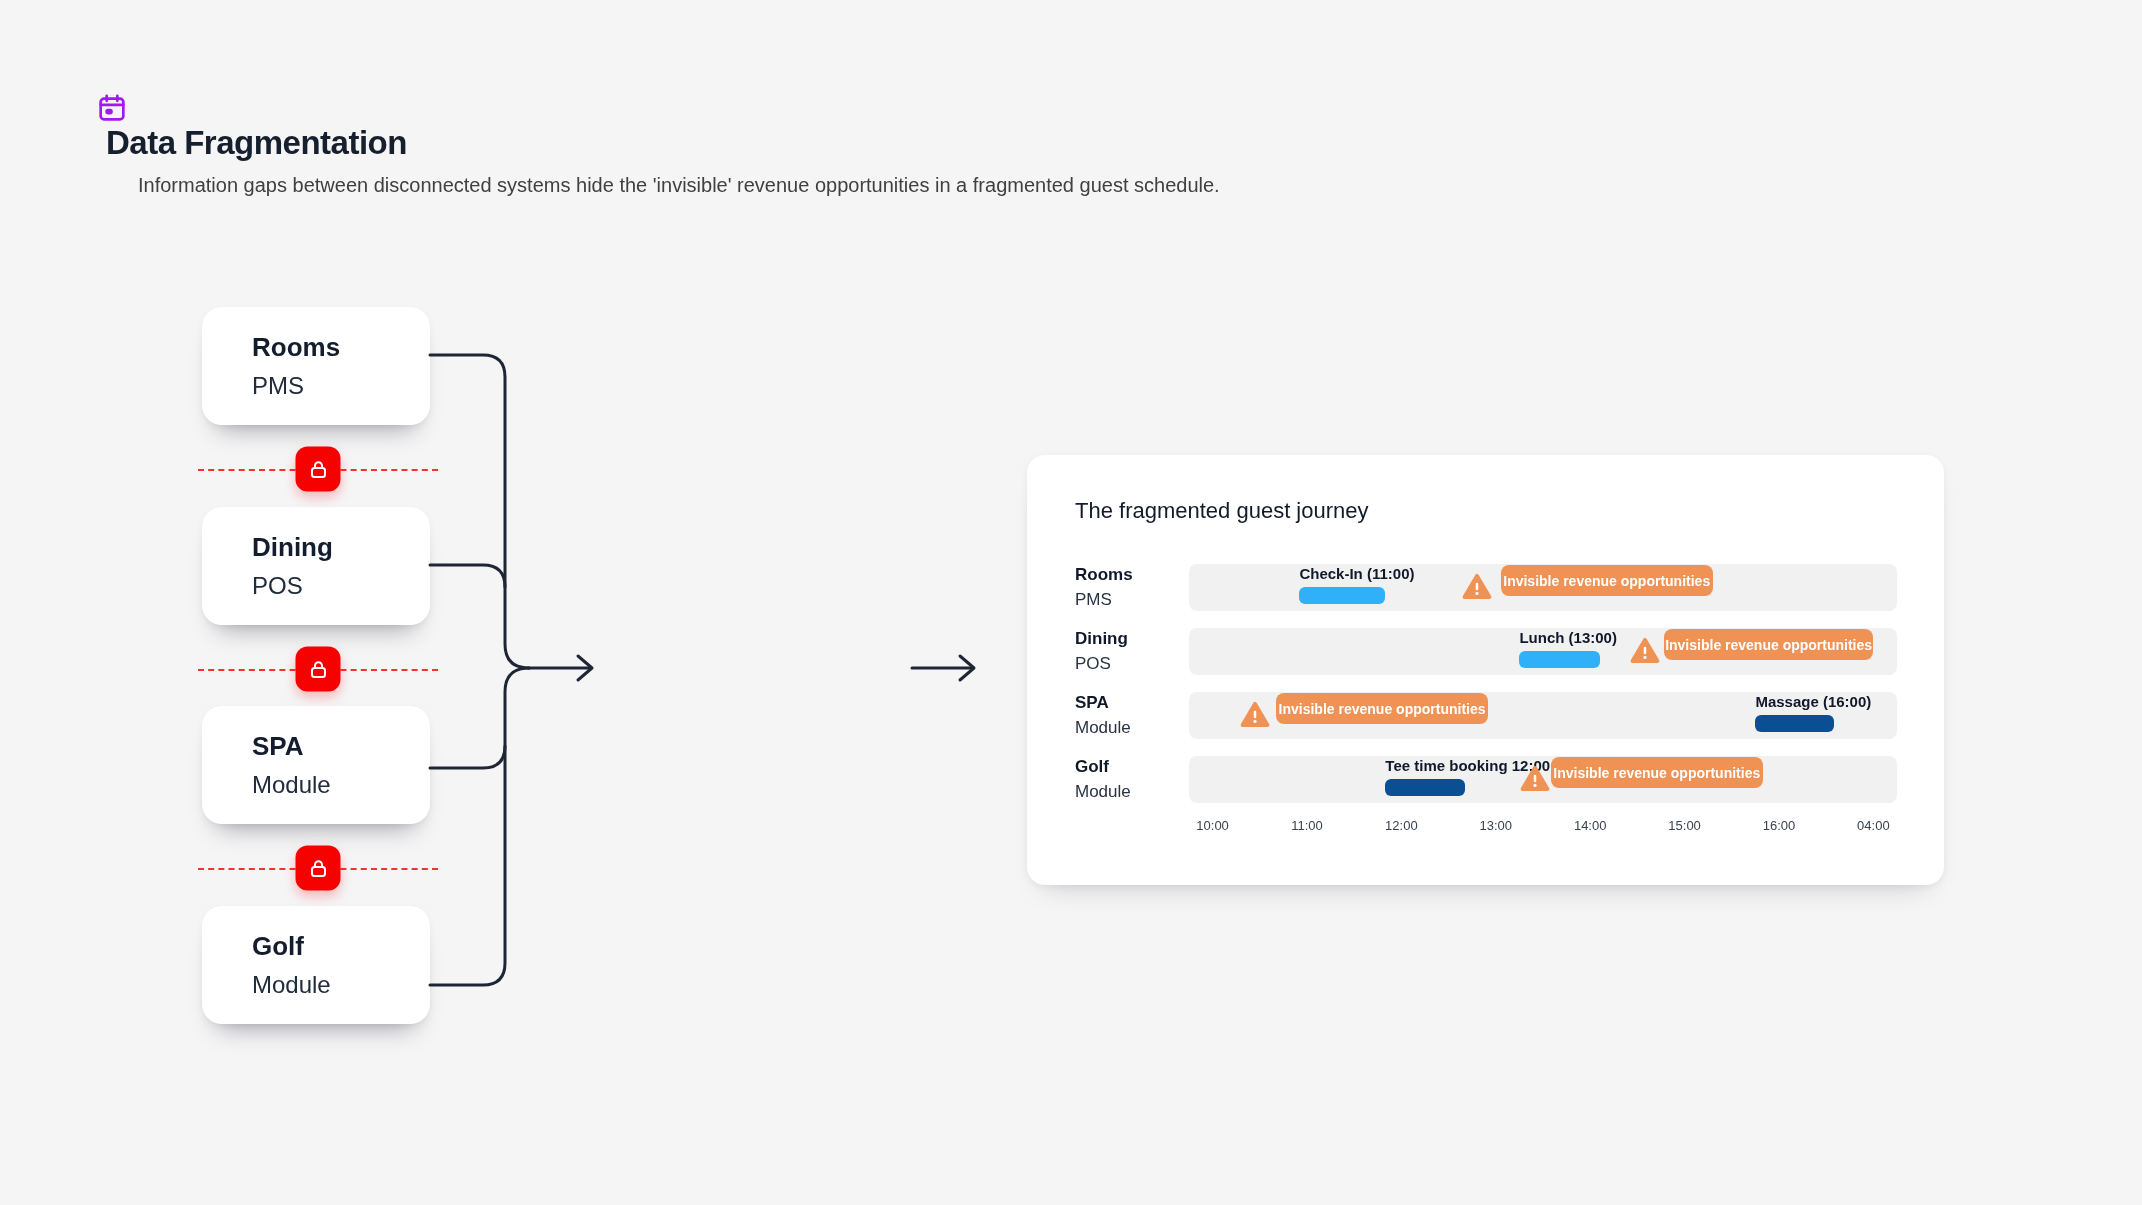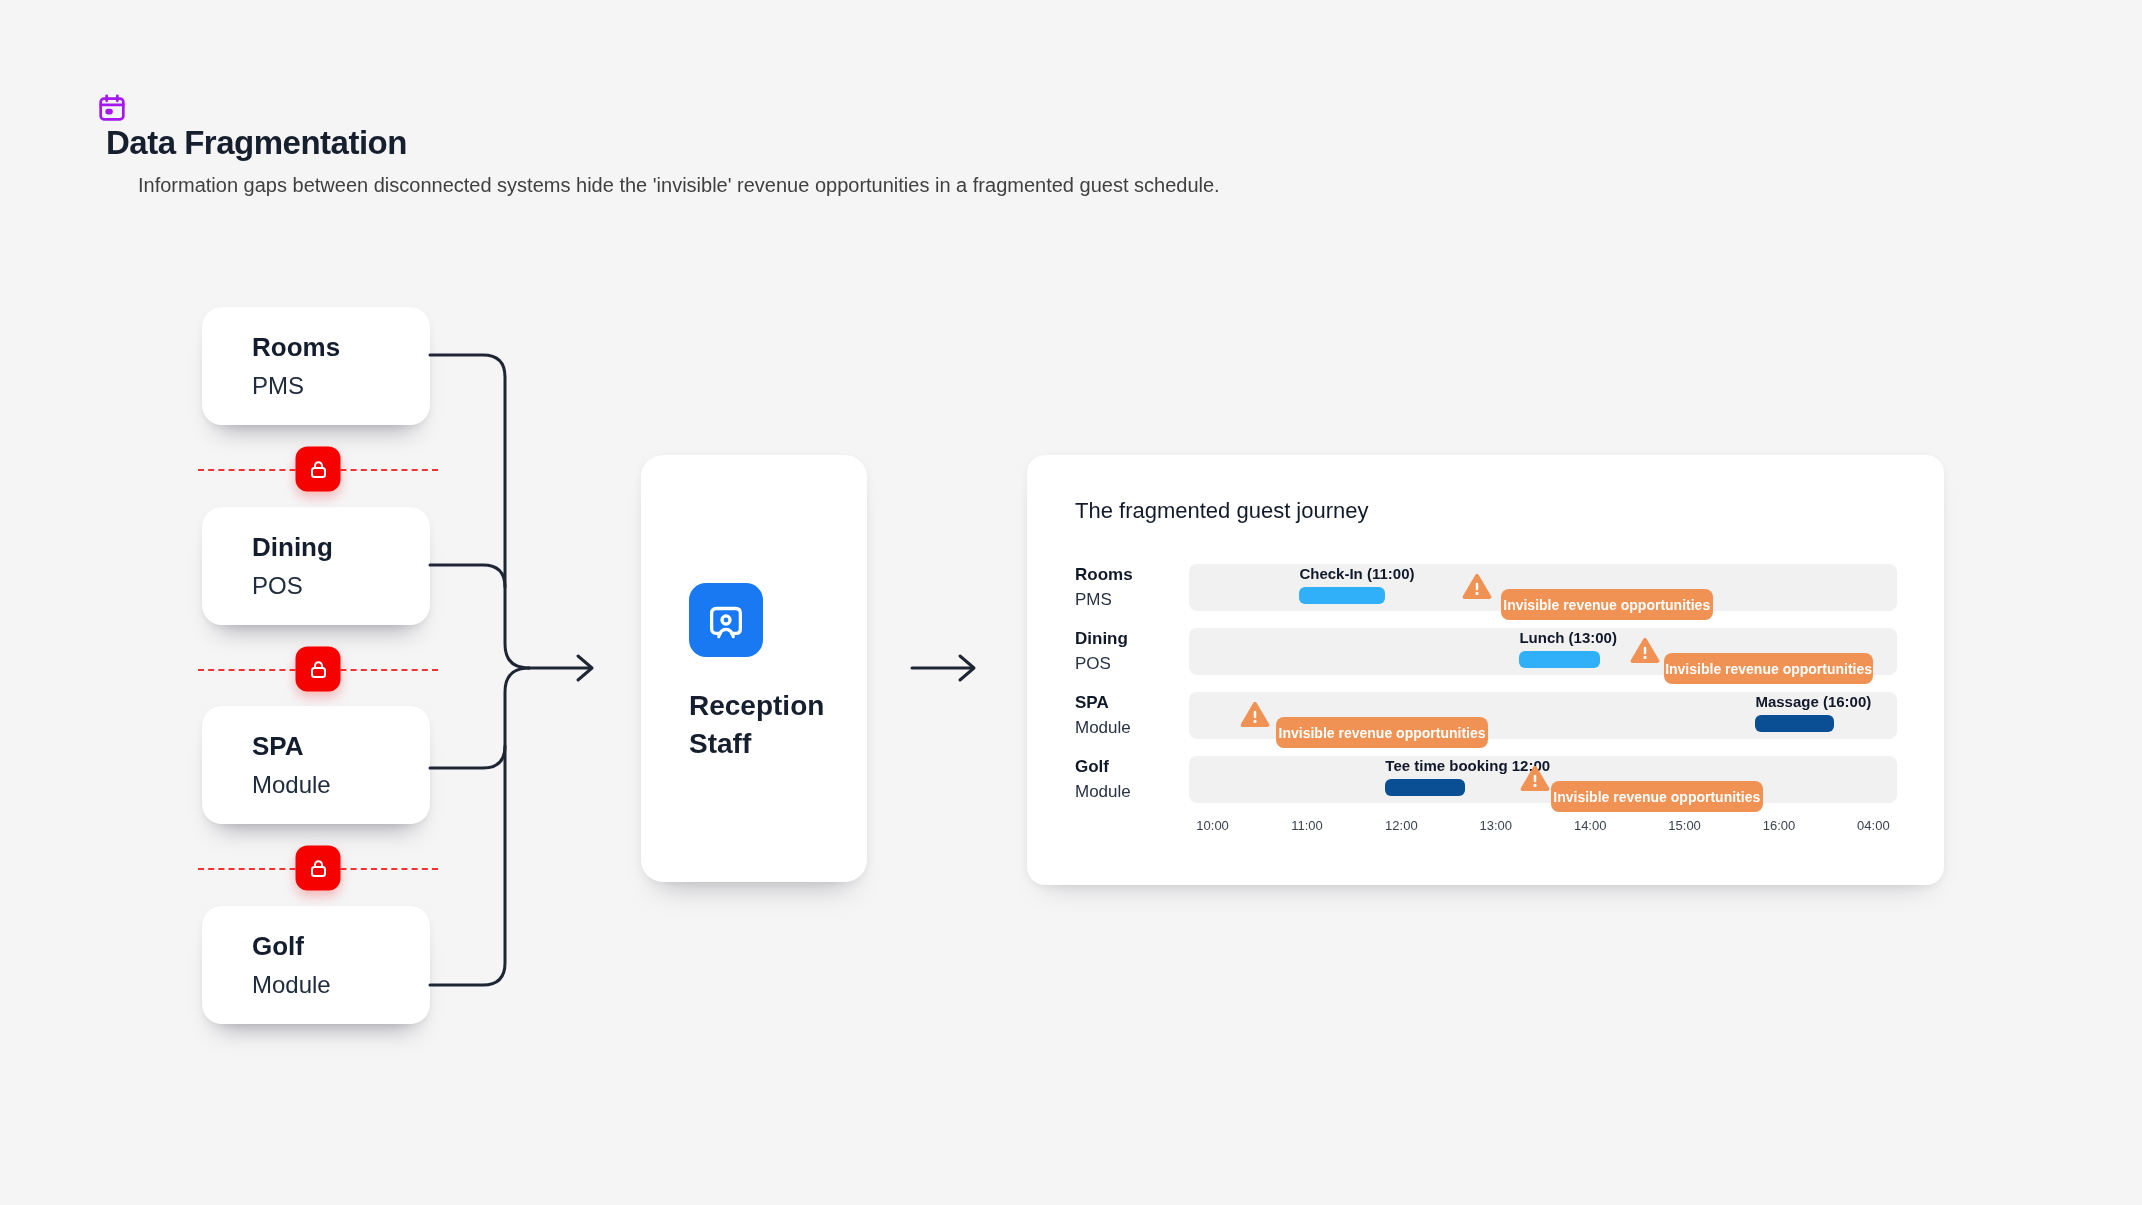--- a/index.html
+++ b/index.html
@@ -72,21 +72,21 @@
   .row-label .l1{font-size:17px;font-weight:700;color:#10192a;}
   .row-label .l2{font-size:17px;font-weight:400;color:#273244;}
   .row-track{position:absolute;left:114px;top:0;width:708px;height:47px;background:#f1f1f2;border-radius:8px;}
 
   .bar-label{position:absolute;top:1px;font-size:15px;font-weight:700;color:#10192a;white-space:nowrap;}
   .event-bar{position:absolute;top:23px;height:17px;border-radius:6px;}
   .event-bar.blue{background:#2fb0f8;}
   .event-bar.navy{background:#0a4f94;}
   .warning-icon{position:absolute;top:9px;width:30px;height:28px;}
   .opportunity-badge{
-    position:absolute;top:25px;height:31px;border-radius:8px;background:#ef9254;
+    position:absolute;top:1px;height:31px;border-radius:8px;background:#ef9254;
     color:#ffffff;font-size:14px;font-weight:700;
     display:flex;align-items:center;justify-content:center;white-space:nowrap;
     box-sizing:border-box;padding:0 6px;
   }
 
   .axis{position:absolute;left:162px;top:363px;width:708px;height:20px;}
   .axis-tick{position:absolute;transform:translateX(-50%);font-size:13px;color:#39434f;white-space:nowrap;}
 </style>
 </head>
 <body>
@@ -159,30 +159,20 @@
       <path d="M 430 985 L 483 985 Q 505 985 505 963 L 505 692 Q 505 668 529 668"></path>
       <path d="M 430 565 L 483 565 Q 505 565 505 587"></path>
       <path d="M 430 768 L 483 768 Q 505 768 505 746"></path>
       <path d="M 529 668 L 590 668"></path>
       <path d="M 578 656 L 592 668 L 578 680"></path>
       <path d="M 912 668 L 972 668"></path>
       <path d="M 960 656 L 974 668 L 960 680"></path>
     </g>
   </svg>
 
-  <div class="reception-card">
-    <div class="reception-icon">
-      <svg viewBox="0 0 24 24" fill="none" stroke="#ffffff" stroke-width="1.7" stroke-linecap="round" stroke-linejoin="round">
-        <path d="M9 19 H7 Q4.5 19 4.5 16.5 V8.5 Q4.5 6 7 6 H17 Q19.5 6 19.5 8.5 V16.5 Q19.5 19 17 19 H15"></path>
-        <circle cx="12" cy="12" r="2.1"></circle>
-        <path d="M8.2 20.7 C8.8 18.2 10.2 16.9 12 16.9 C13.8 16.9 15.2 18.2 15.8 20.7"></path>
-      </svg>
-    </div>
-    <div class="reception-title">Reception Staff</div>
-  </div>
 
   <div class="journey-panel">
     <div class="journey-title">The fragmented guest journey</div>
     <div id="journey-rows">
         <div class="journey-row" style="top: 109px;">
           <div class="row-label">
             <div class="l1">Rooms</div>
             <div class="l2">PMS</div>
           </div>
           <div class="row-track">

